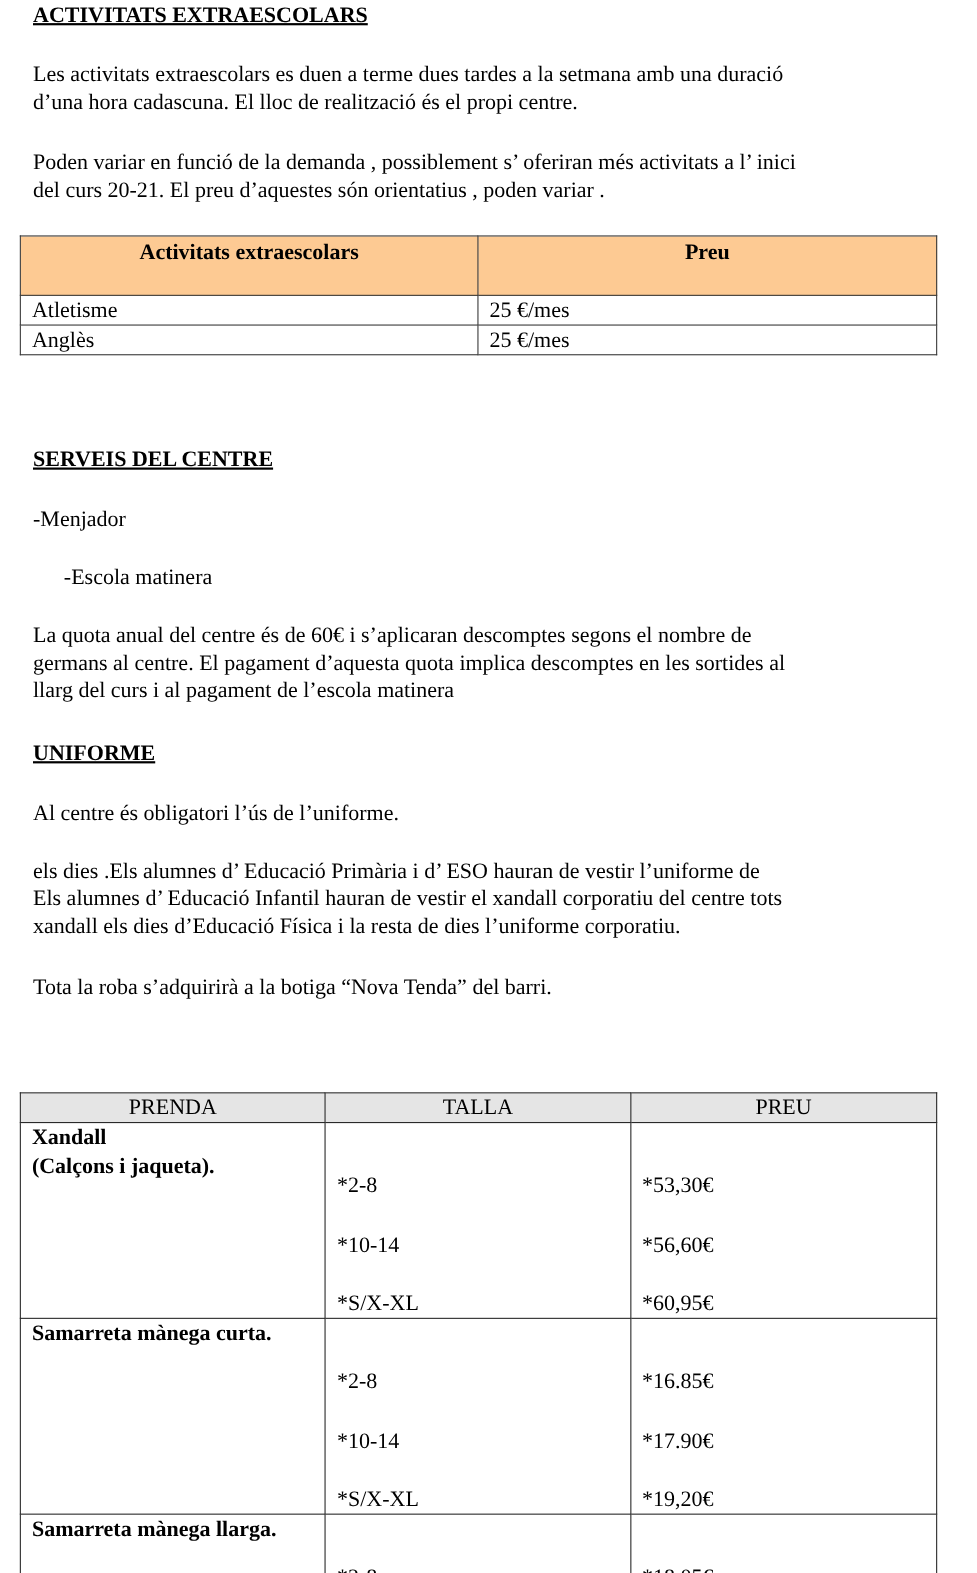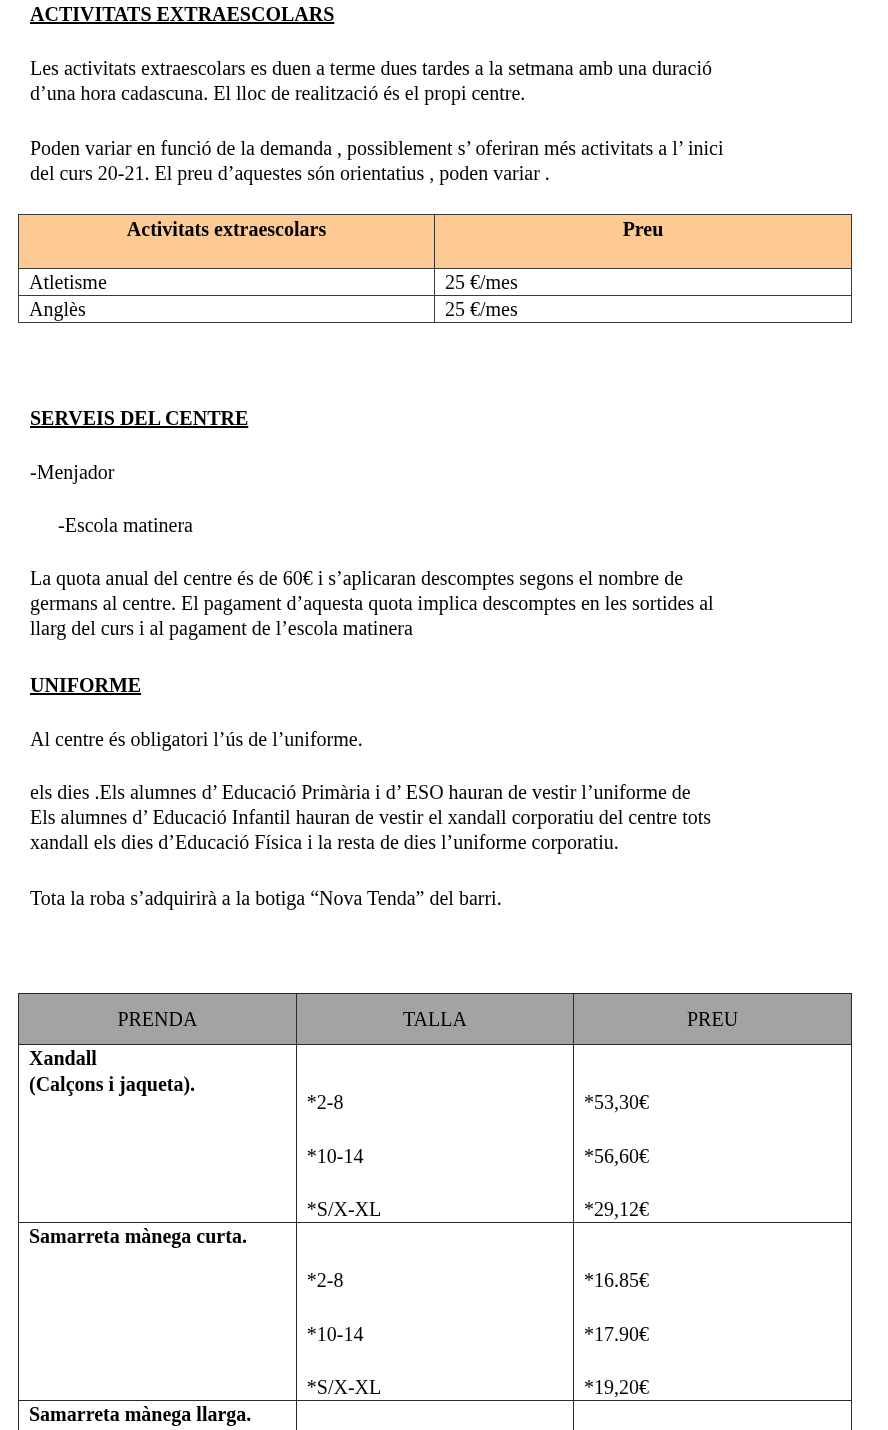--- a/index.html
+++ b/index.html
@@ -16,21 +16,21 @@
     
     .t1 { position: absolute; left: 18px; top: 214px; width: 834px; border-collapse: collapse; }
     .t1 td, .t1 th { border: 1.5px solid #3a3a3a; padding: 0 10px; vertical-align: top; font-size: 20px; line-height: 26px; }
     .t1 th { background: #fdca93; font-weight: bold; height: 52px; text-align: center; padding-top: 1px; }
     .t1 td { height: 26px; }
     .t1 .c1 { width: 395px; }
 
     
     .t2 { position: absolute; left: 18px; top: 993px; width: 834px; border-collapse: collapse; }
     .t2 td, .t2 th { border: 1.5px solid #2a2a2a; vertical-align: top; font-size: 20px; line-height: 26px; }
-    .t2 th { background: #a3a3a3; font-weight: normal; text-align: center; height: 26px; padding: 12px; }
+    .t2 th { background: #e5e5e5; font-weight: normal; text-align: center; height: 26px; padding: 0; }
     .t2 td { padding: 0 10px; }
     .t2 .colA { width: 257px; }
     .t2 .colB { width: 257px; }
     .t2 .colC { width: 258px; }
     .t2 .item-name { font-weight: bold; }
     .cellstack { height: 133px; position: relative; margin-top: 44px; }
     .cellstack span { position: absolute; left: 0; display: block; }
     .cellstack .r0 { top: 0; }
     .cellstack .r1 { top: 54px; }
     .cellstack .r2 { top: 107px; }
@@ -109,21 +109,21 @@
       <div class="cellstack">
         <span class="r0">*2-8</span>
         <span class="r1">*10-14</span>
         <span class="r2">*S/X-XL</span>
       </div>
     </td>
     <td>
       <div class="cellstack">
         <span class="r0">*53,30€</span>
         <span class="r1">*56,60€</span>
-        <span class="r2">*29,12€</span>
+        <span class="r2">*60,95€</span>
       </div>
     </td>
   </tr>
 
   <tr>
     <td class="item-name">
       <div>Samarreta mànega curta.</div>
     </td>
     <td>
       <div class="cellstack">

